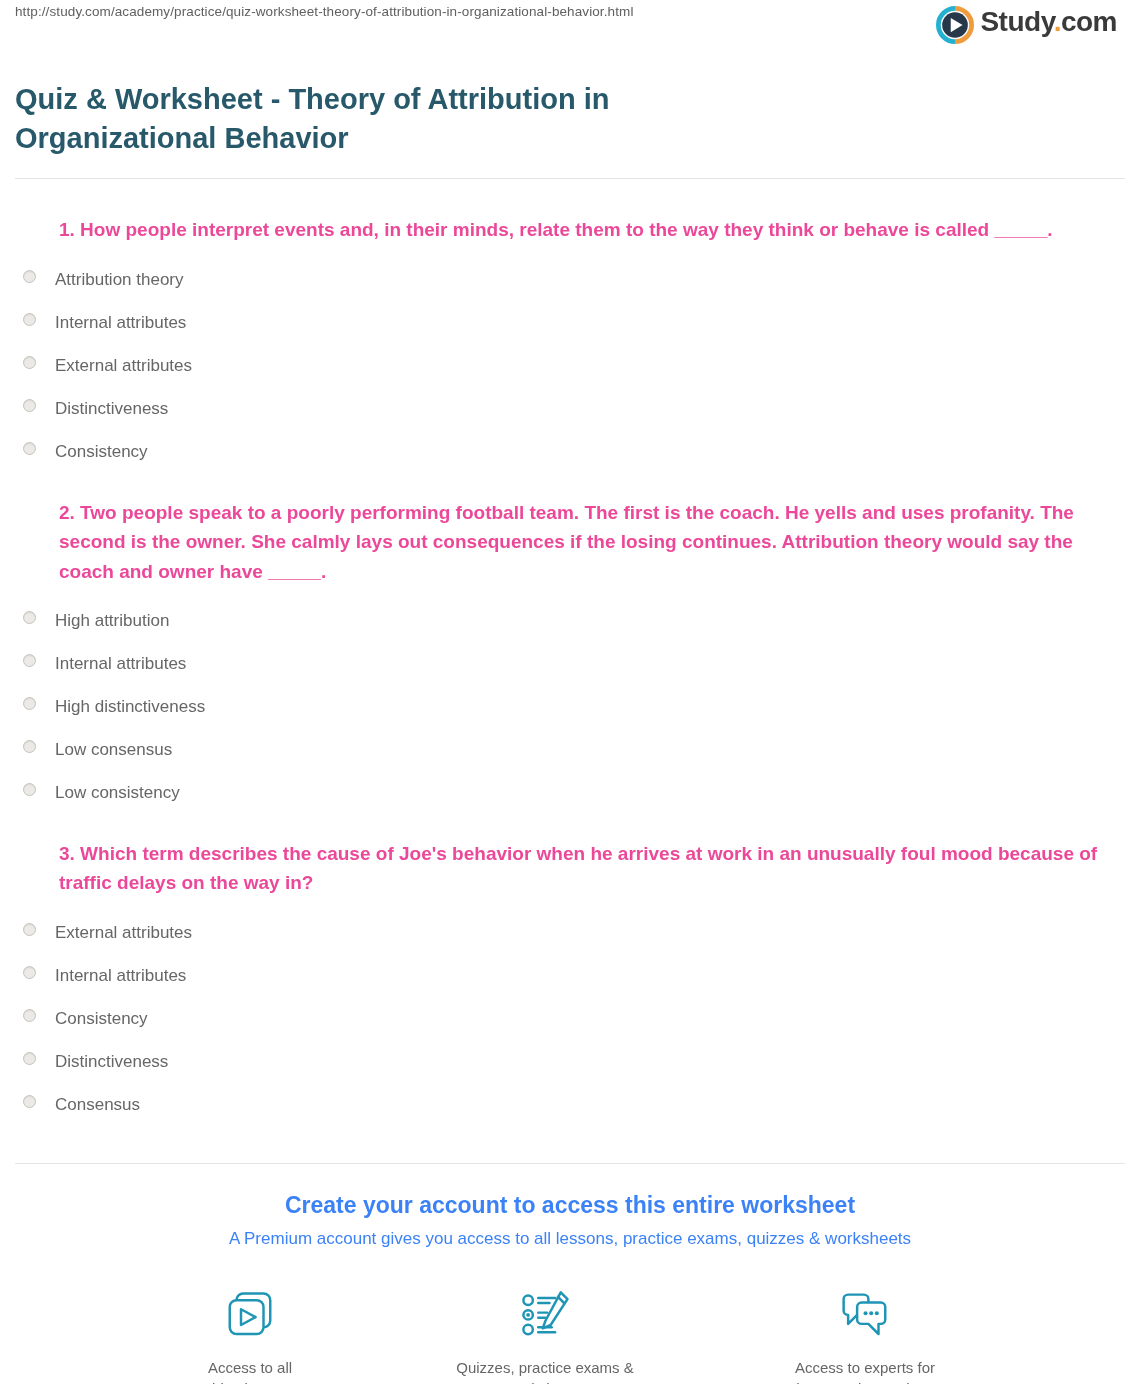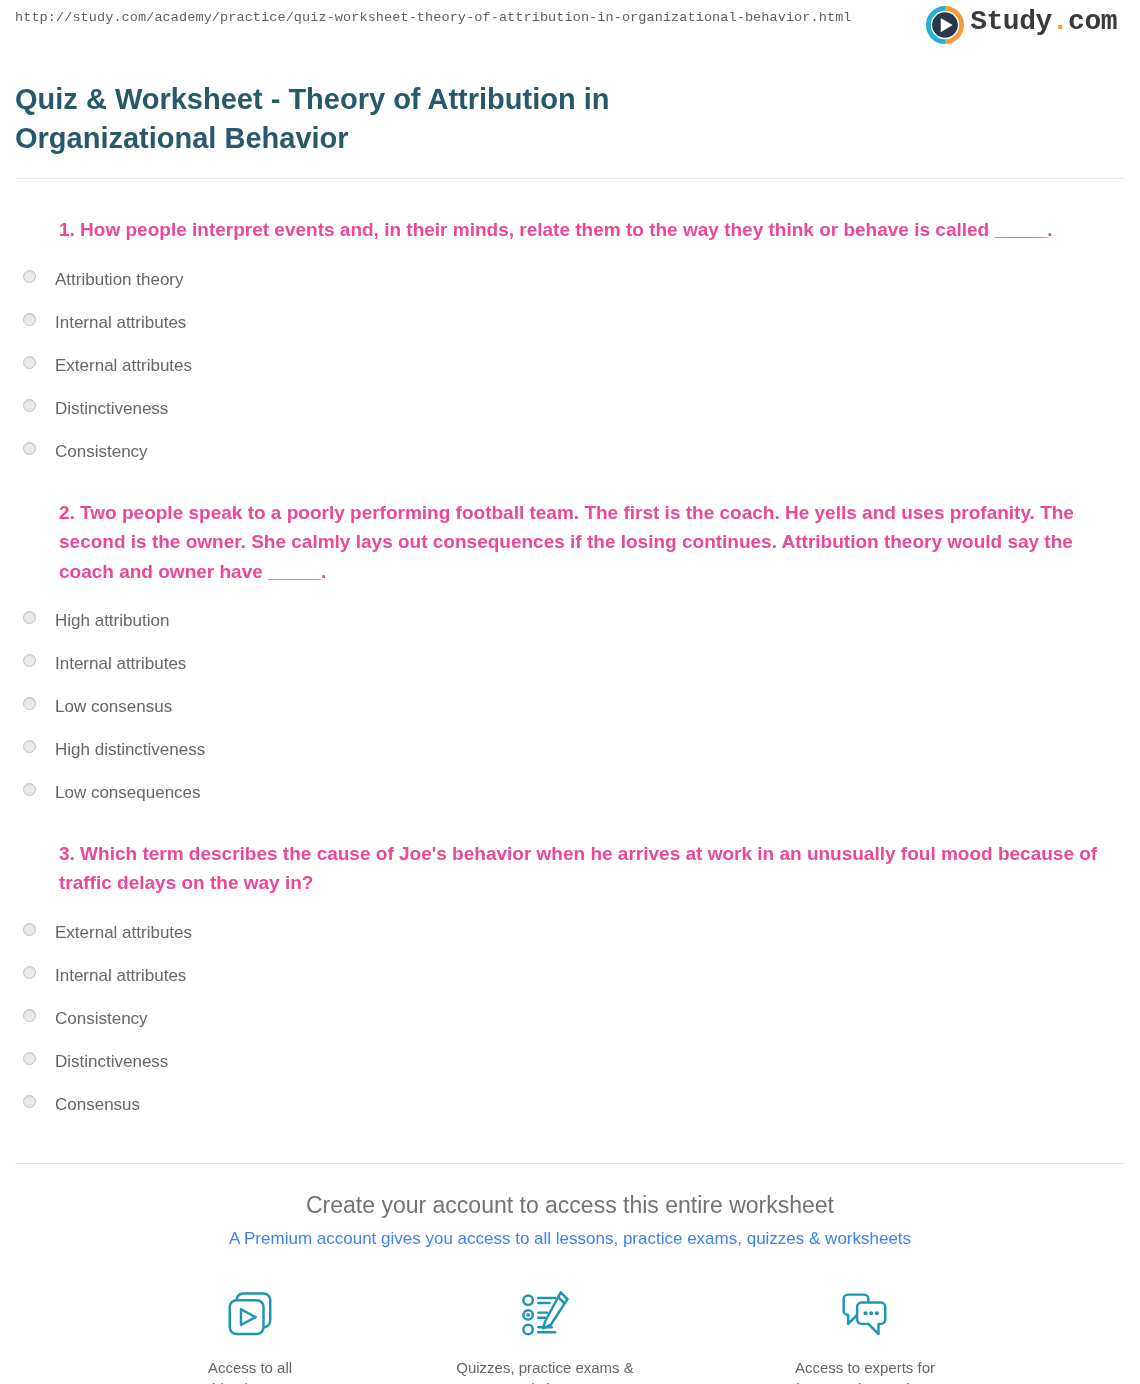--- a/index.html
+++ b/index.html
@@ -6,21 +6,21 @@
   body {
     font-family: "Liberation Sans", "DejaVu Sans", sans-serif;
     background:#ffffff;
     color:#575757;
     width:1140px;
     margin:0 auto;
   }
   .page { position:relative; padding:0 15px; }
 
   
-  .header { position:relative; height:64px; padding-top:10px;font-family:Liberation Mono, monospace; }
+  .header { position:relative; height:64px; padding-top:4px; }
   .url-text { font-size:13.5px; color:#606060; letter-spacing:0.1px; }
   .logo { position:absolute; top:6px; right:8px; display:flex; align-items:flex-start; cursor:pointer; }
   .logo svg { width:38px; height:38px; margin-right:6px; }
   .logo-text { font-size:28px; font-weight:700; color:#3a3a3a; letter-spacing:-0.5px; }
   .logo-text .dot { color:#f09b3c; }
 
   
   .page-title {
     margin-top:16px;
     font-size:29px;
@@ -54,22 +54,22 @@
     cursor:pointer;
   }
   .option-label { font-size:17px; color:#666666; }
 
   
   .footer-divider { border:none; border-top:1px solid #e4e4e4; margin-top:48px; }
   .footer { text-align:center; }
   .footer-heading {
     margin-top:28px;
     font-size:23px;
-    font-weight:400;
-    color:#737373;
+    font-weight:700;
+    color:#3b82f6;
   }
   .footer-subheading { margin-top:10px; font-size:17px; color:#3b82f6; }
   .features {
     margin-top:40px;
     display:flex;
     justify-content:center;
     align-items:flex-start;
     gap:150px;
   }
   .feature { display:flex; flex-direction:column; align-items:center; }
@@ -140,29 +140,29 @@
       <div class="option">
         <span class="radio"></span>
         <span class="option-label">High attribution</span>
       </div>
       <div class="option">
         <span class="radio"></span>
         <span class="option-label">Internal attributes</span>
       </div>
       <div class="option">
         <span class="radio"></span>
+        <span class="option-label">High distinctiveness</span>
+      </div>
+      <div class="option">
+        <span class="radio"></span>
         <span class="option-label">Low consensus</span>
       </div>
       <div class="option">
         <span class="radio"></span>
-        <span class="option-label">High distinctiveness</span>
-      </div>
-      <div class="option">
-        <span class="radio"></span>
-        <span class="option-label">Low consequences</span>
+        <span class="option-label">Low consistency</span>
       </div>
     </div>
   </div>
 
   <div class="question">
     <div class="question-text">3. Which term describes the cause of Joe's behavior when he arrives at work in an unusually foul mood because of traffic delays on the way in?</div>
     <div class="options">
       <div class="option">
         <span class="radio"></span>
         <span class="option-label">External attributes</span>

